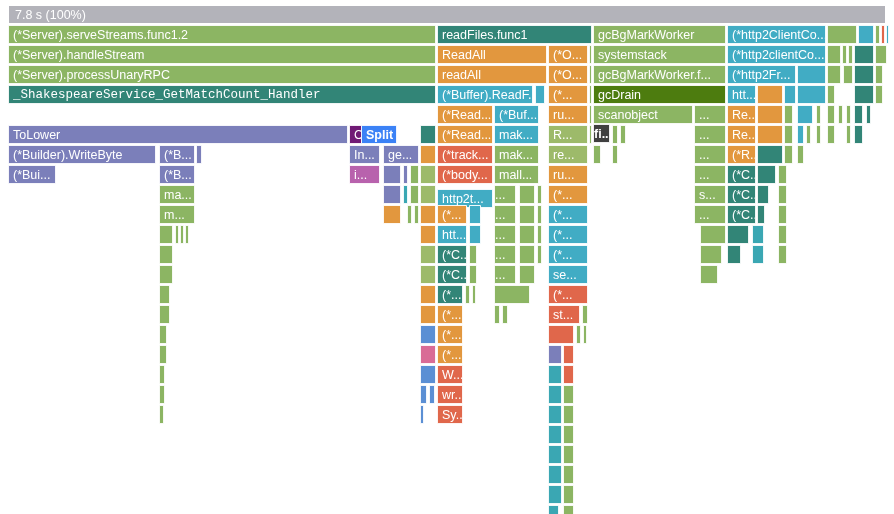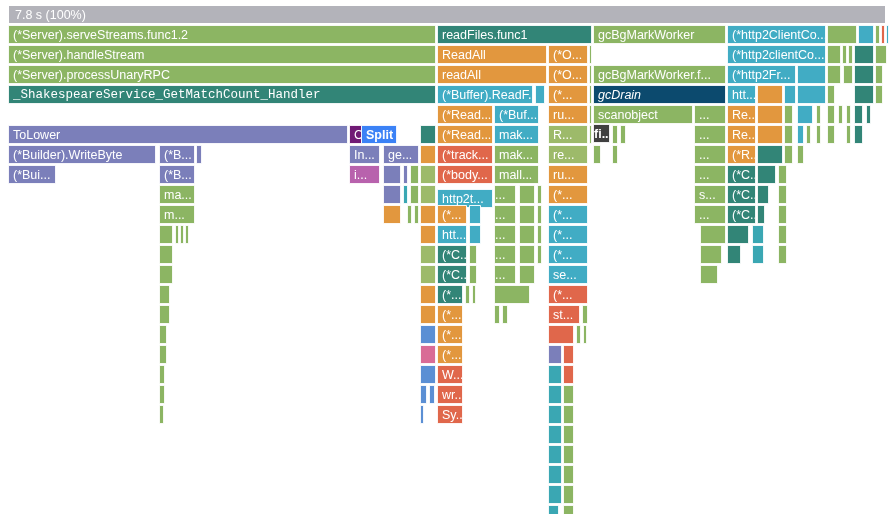--- a/index.html
+++ b/index.html
@@ -26,20 +26,21 @@
     <div class="frame" style="background: rgb(65, 172, 196); left: 727px; top: 25px; width: 99px; height: 19px;"><span class="lbl">(*http2ClientCo...</span></div>
     <div class="frame" style="background: rgb(140, 181, 99); left: 827px; top: 25px; width: 30px; height: 19px;"></div>
     <div class="frame tiny" style="background: rgb(65, 172, 196); left: 858px; top: 25px; width: 16px; height: 19px;"></div>
     <div class="frame tiny" style="background: rgb(140, 181, 99); left: 875px; top: 25px; width: 5px; height: 19px;"></div>
     <div class="frame tiny" style="background: rgb(224, 103, 75); left: 881px; top: 25px; width: 4px; height: 19px;"></div>
     <div class="frame tiny" style="background: rgb(65, 172, 196); left: 886px; top: 25px; width: 3px; height: 19px;"></div>
     <div class="frame" style="background: rgb(140, 181, 99); left: 8px; top: 45px; width: 428px; height: 19px;"><span class="lbl">(*Server).handleStream</span></div>
     <div class="frame" style="background: rgb(226, 151, 62); left: 437px; top: 45px; width: 110px; height: 19px;"><span class="lbl">ReadAll</span></div>
     <div class="frame" style="background: rgb(226, 151, 62); left: 548px; top: 45px; width: 40px; height: 19px;"><span class="lbl">(*O...</span></div>
     <div class="frame tiny" style="background: rgb(140, 181, 99); left: 589px; top: 45px; width: 3px; height: 19px;"></div>
+    <div class="frame" style="background: rgb(140, 181, 99); left: 593px; top: 45px; width: 133px; height: 19px;"><span class="lbl">systemstack</span></div>
     <div class="frame" style="background: rgb(65, 172, 196); left: 727px; top: 45px; width: 99px; height: 19px;"><span class="lbl">(*http2clientCo...</span></div>
     <div class="frame tiny" style="background: rgb(140, 181, 99); left: 827px; top: 45px; width: 14px; height: 19px;"></div>
     <div class="frame tiny" style="background: rgb(140, 181, 99); left: 842px; top: 45px; width: 5px; height: 19px;"></div>
     <div class="frame tiny" style="background: rgb(140, 181, 99); left: 848px; top: 45px; width: 5px; height: 19px;"></div>
     <div class="frame tiny" style="background: rgb(50, 133, 119); left: 854px; top: 45px; width: 20px; height: 19px;"></div>
     <div class="frame tiny" style="background: rgb(140, 181, 99); left: 875px; top: 45px; width: 12px; height: 19px;"></div>
     <div class="frame" style="background: rgb(140, 181, 99); left: 8px; top: 65px; width: 428px; height: 19px;"><span class="lbl">(*Server).processUnaryRPC</span></div>
     <div class="frame" style="background: rgb(226, 151, 62); left: 437px; top: 65px; width: 110px; height: 19px;"><span class="lbl">readAll</span></div>
     <div class="frame" style="background: rgb(226, 151, 62); left: 548px; top: 65px; width: 40px; height: 19px;"><span class="lbl">(*O...</span></div>
     <div class="frame tiny" style="background: rgb(140, 181, 99); left: 589px; top: 65px; width: 3px; height: 19px;"></div>
@@ -48,21 +49,21 @@
     <div class="frame" style="background: rgb(65, 172, 196); left: 797px; top: 65px; width: 29px; height: 19px;"></div>
     <div class="frame tiny" style="background: rgb(140, 181, 99); left: 827px; top: 65px; width: 14px; height: 19px;"></div>
     <div class="frame tiny" style="background: rgb(140, 181, 99); left: 843px; top: 65px; width: 10px; height: 19px;"></div>
     <div class="frame tiny" style="background: rgb(50, 133, 119); left: 854px; top: 65px; width: 20px; height: 19px;"></div>
     <div class="frame tiny" style="background: rgb(140, 181, 99); left: 875px; top: 65px; width: 8px; height: 19px;"></div>
     <div class="frame" style="background: rgb(50, 133, 119); left: 8px; top: 85px; width: 428px; height: 19px; font-family: Liberation Mono, monospace;"><span class="lbl">_ShakespeareService_GetMatchCount_Handler</span></div>
     <div class="frame" style="background: rgb(65, 172, 196); left: 437px; top: 85px; width: 96px; height: 19px;"><span class="lbl">(*Buffer).ReadF...</span></div>
     <div class="frame tiny" style="background: rgb(65, 172, 196); left: 535px; top: 85px; width: 10px; height: 19px;"></div>
     <div class="frame" style="background: rgb(226, 151, 62); left: 548px; top: 85px; width: 40px; height: 19px;"><span class="lbl">(*...</span></div>
     <div class="frame tiny" style="background: rgb(140, 181, 99); left: 589px; top: 85px; width: 3px; height: 19px;"></div>
-    <div class="frame" style="background: #0c4a6e; left: 593px; top: 85px; width: 133px; height: 19px; font-style: italic;"><span class="lbl">gcDrain</span></div>
+    <div class="frame" style="background: #4d7c0f; left: 593px; top: 85px; width: 133px; height: 19px;"><span class="lbl">gcDrain</span></div>
     <div class="frame" style="background: rgb(65, 172, 196); left: 727px; top: 85px; width: 29px; height: 19px;"><span class="lbl">htt...</span></div>
     <div class="frame" style="background: rgb(226, 151, 62); left: 757px; top: 85px; width: 26px; height: 19px;"></div>
     <div class="frame tiny" style="background: rgb(65, 172, 196); left: 784px; top: 85px; width: 12px; height: 19px;"></div>
     <div class="frame" style="background: rgb(65, 172, 196); left: 797px; top: 85px; width: 29px; height: 19px;"></div>
     <div class="frame tiny" style="background: rgb(140, 181, 99); left: 827px; top: 85px; width: 8px; height: 19px;"></div>
     <div class="frame tiny" style="background: rgb(50, 133, 119); left: 854px; top: 85px; width: 20px; height: 19px;"></div>
     <div class="frame tiny" style="background: rgb(140, 181, 99); left: 875px; top: 85px; width: 8px; height: 19px;"></div>
     <div class="frame" style="background: rgb(226, 151, 62); left: 437px; top: 105px; width: 56px; height: 19px;"><span class="lbl">(*Read...</span></div>
     <div class="frame" style="background: rgb(65, 172, 196); left: 494px; top: 105px; width: 45px; height: 19px;"><span class="lbl">(*Buf...</span></div>
     <div class="frame" style="background: rgb(226, 151, 62); left: 548px; top: 105px; width: 40px; height: 19px;"><span class="lbl">ru...</span></div>

